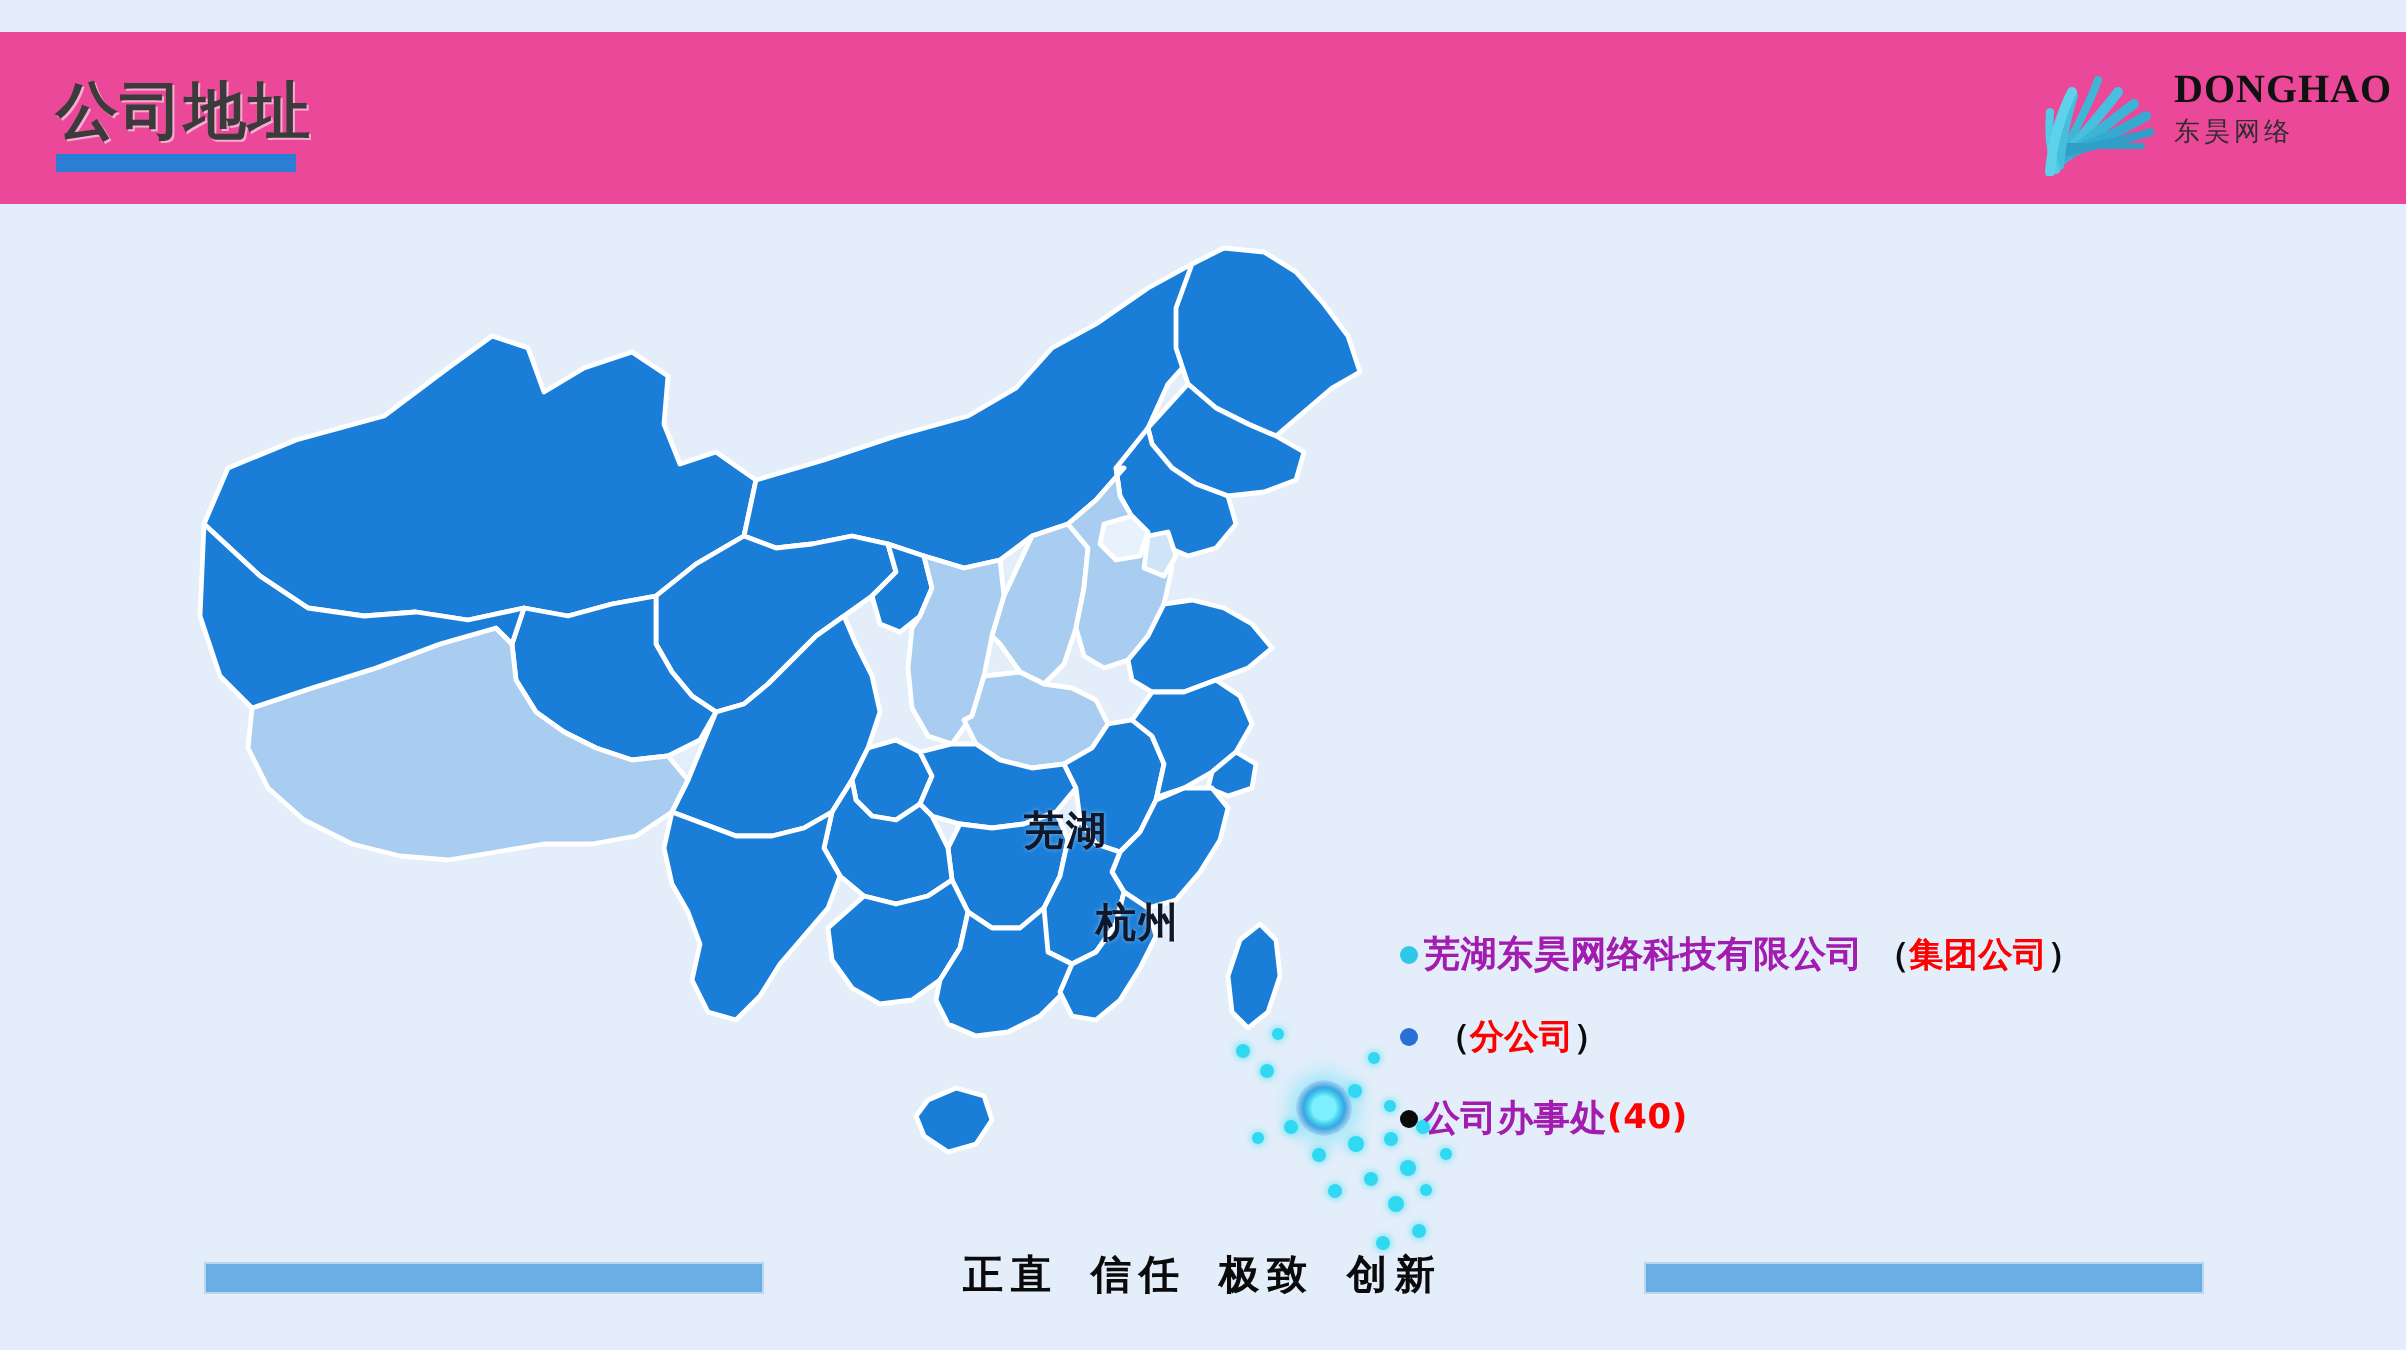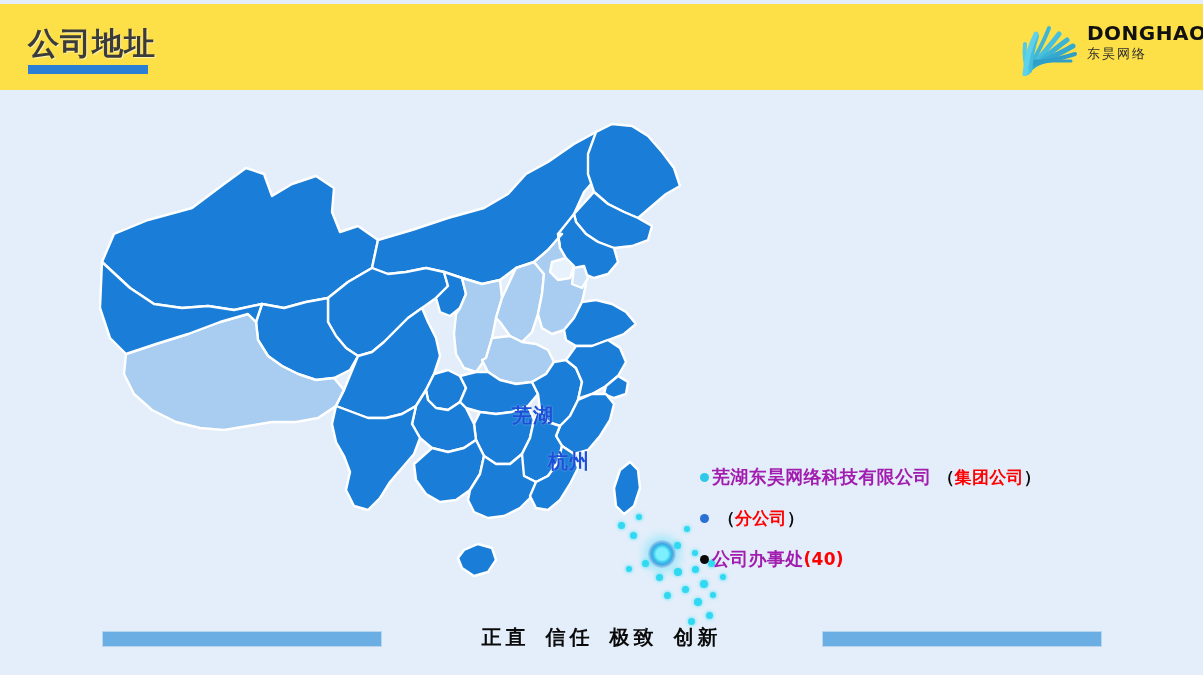--- a/index.html
+++ b/index.html
@@ -18,24 +18,25 @@
     position: relative;
     width: 1203px;
     height: 675px;
     background: #e3eefa;
     overflow: hidden;
   }
 
   
   .header {
     position: absolute;
-    left: 0; top: 4px;
+    left: 0; top: 16px;
     width: 1203px;
     height: 86px;
-    background: #fde047;
+    background: #ec4899;
+    font-family: Liberation Serif, serif;
   }
   .page-title {
     position: absolute;
     left: 28px;
     top: 19px;
     font-size: 31px;
     font-weight: bold;
     letter-spacing: 1px;
     color: #3b3b3b;
     text-shadow: 1px 1px 0 rgba(255,255,255,0.55);
@@ -98,21 +99,21 @@
     display: block;
     width: 600px;
     height: 495px;
   }
 
   
   .city-label {
     position: absolute;
     font-size: 20px;
     font-weight: bold;
-    color: #1d4ed8;
+    color: #0f172a;
     letter-spacing: 1px;
     white-space: nowrap;
     text-shadow: 0 0 2px rgba(255,255,255,0.45);
   }
   .city-label.wuhu  { left: 512px; top: 402px; }
   .city-label.hzhou { left: 548px; top: 448px; }
 
   .marker-main {
     position: absolute;
     left: 552px;

